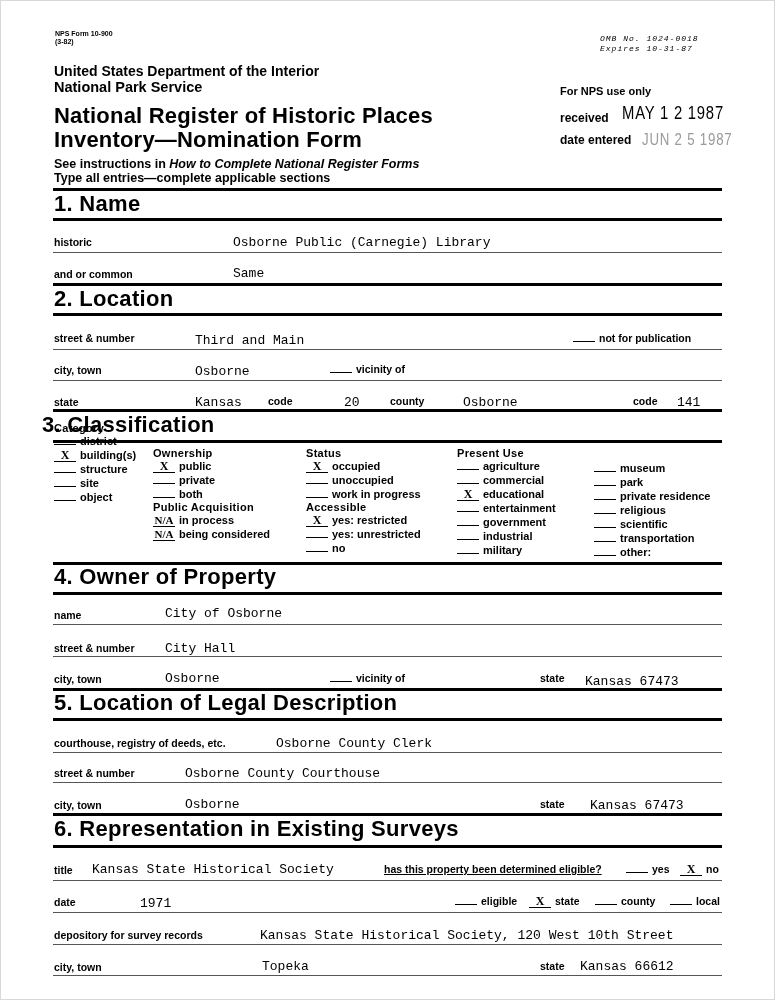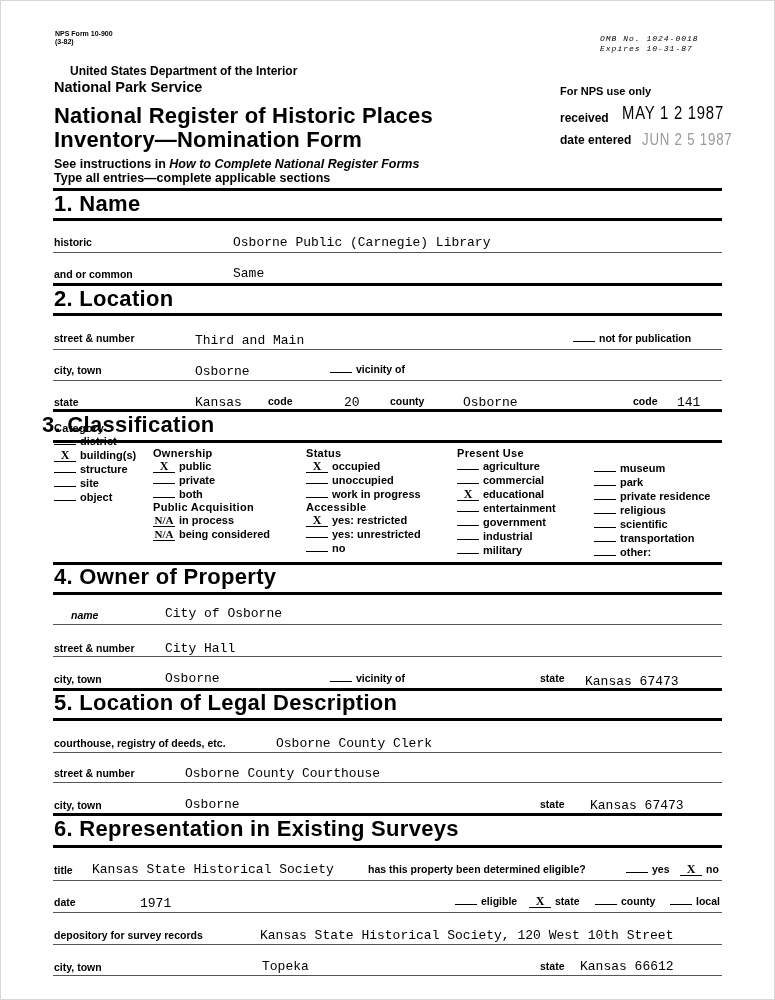--- a/index.html
+++ b/index.html
@@ -2,21 +2,21 @@
 <html><head>
 <meta charset="utf-8">
 <style>
   html, body { margin:0; padding:0; background:#fff; }
   body { width:775px; height:1000px; position:relative; overflow:hidden; font-family:"Liberation Sans", sans-serif; color:#000; }
   .frame { position:absolute; left:0; top:0; width:773px; height:998px; border:1px solid #d8d8d8; }
   .abs { position:absolute; white-space:nowrap; }
   .tiny { font-size:7px; font-weight:bold; line-height:8px; }
   .typed { font-family:"Liberation Mono", monospace; font-size:13px; }
   .omb { font-family:"Liberation Mono", monospace; font-style:italic; font-size:8px; letter-spacing:1px; line-height:10px; }
-  .dept { font-size:12px; font-weight:bold; line-height:16px;margin-left:16px; }
+  .dept { font-size:14px; font-weight:bold; line-height:16px; }
   .dept2 { font-size:14.5px; line-height:16px; font-weight:bold; }
   .bigtitle { font-size:22px; font-weight:900; line-height:24px; letter-spacing:0.2px; }
   .instr { font-size:12.5px; font-weight:bold; line-height:14px; }
   .nps { font-size:11px; font-weight:bold; }
   .stamp { font-family:"Liberation Sans", sans-serif; font-size:19px; transform:scaleX(0.78); transform-origin:left; letter-spacing:1px; }
   .stamp-faint { color:#9a9a9a; }
   .sect { font-size:22px; font-weight:900; letter-spacing:0.3px;text-align:right; }
   .thick { position:absolute; left:53px; width:669px; height:3px; background:#000; }
   .thin { position:absolute; left:53px; width:669px; height:1px; background:#555; }
   .lbl { font-size:10.5px; font-weight:bold; }
@@ -128,21 +128,21 @@
   <div class="cls-item"><span class="ck"></span><span>private residence</span></div>
   <div class="cls-item"><span class="ck"></span><span>religious</span></div>
   <div class="cls-item"><span class="ck"></span><span>scientific</span></div>
   <div class="cls-item"><span class="ck"></span><span>transportation</span></div>
   <div class="cls-item"><span class="ck"></span><span>other:</span></div>
 </div>
 
 <div class="thick" style="top:562px;"></div>
 <div class="abs sect" style="left:54px;top:564px;">4.  Owner of Property</div>
 <div class="thick" style="top:592px;"></div>
-<div class="abs lbl" style="left:71px;top:609px;font-style:italic;">name</div>
+<div class="abs lbl" style="left:54px;top:609px;">name</div>
 <div class="abs typed" style="left:165px;top:606px;">City of Osborne</div>
 <div class="thin" style="top:624px;"></div>
 <div class="abs lbl" style="left:54px;top:642px;">street &amp; number</div>
 <div class="abs typed" style="left:165px;top:641px;">City Hall</div>
 <div class="thin" style="top:656px;"></div>
 <div class="abs lbl" style="left:54px;top:673px;">city, town</div>
 <div class="abs typed" style="left:165px;top:671px;">Osborne</div>
 <div class="abs lbl" style="left:330px;top:672px;"><span class="ck"></span><span>vicinity of</span></div>
 <div class="abs lbl" style="left:540px;top:672px;">state</div>
 <div class="abs typed" style="left:585px;top:674px;">Kansas 67473</div>
@@ -159,21 +159,21 @@
 <div class="abs lbl" style="left:54px;top:799px;">city, town</div>
 <div class="abs typed" style="left:185px;top:797px;">Osborne</div>
 <div class="abs lbl" style="left:540px;top:798px;">state</div>
 <div class="abs typed" style="left:590px;top:798px;">Kansas  67473</div>
 
 <div class="thick" style="top:813px;"></div>
 <div class="abs sect" style="left:54px;top:816px;">6.  Representation in Existing Surveys</div>
 <div class="thick" style="top:845px;"></div>
 <div class="abs lbl" style="left:54px;top:864px;">title</div>
 <div class="abs typed" style="left:92px;top:862px;">Kansas State Historical Society</div>
-<div class="abs lbl" style="left:368px;top:863px;">has this property been determined eligible?</div>
+<div class="abs lbl" style="left:384px;top:863px;text-decoration:underline;">has this property been determined eligible?</div>
 <div class="abs lbl" style="left:626px;top:863px;"><span class="ck"></span><span>yes</span></div>
 <div class="abs lbl" style="left:680px;top:863px;"><span class="ck">X</span><span>no</span></div>
 <div class="thin" style="top:880px;"></div>
 <div class="abs lbl" style="left:54px;top:896px;">date</div>
 <div class="abs typed" style="left:92px;top:896px;margin-left:48px;">1971</div>
 <div class="abs lbl" style="left:455px;top:895px;"><span class="ck"></span><span>eligible</span></div>
 <div class="abs lbl" style="left:529px;top:895px;"><span class="ck">X</span><span>state</span></div>
 <div class="abs lbl" style="left:595px;top:895px;"><span class="ck"></span><span>county</span></div>
 <div class="abs lbl" style="left:670px;top:895px;"><span class="ck"></span><span>local</span></div>
 <div class="thin" style="top:912px;"></div>

